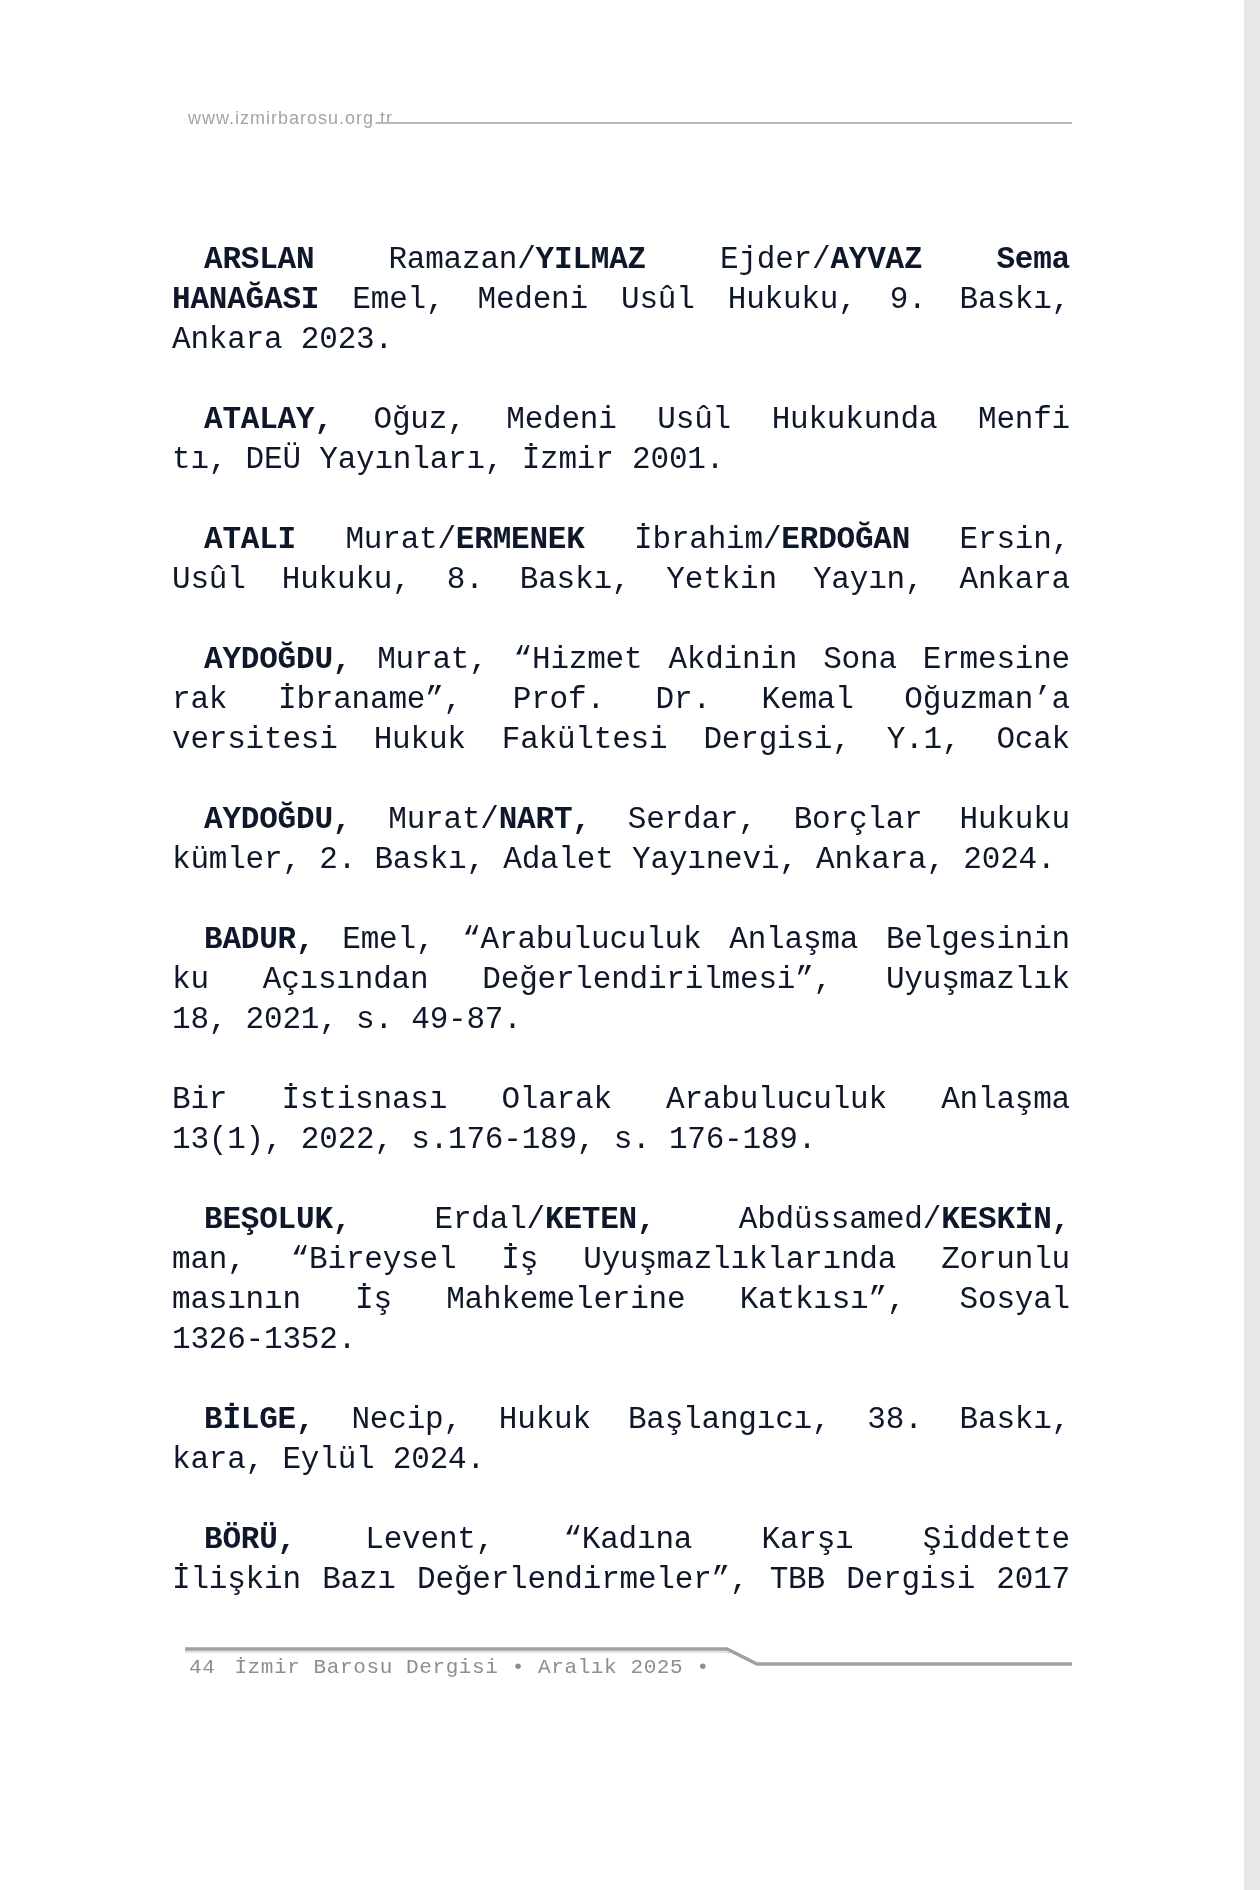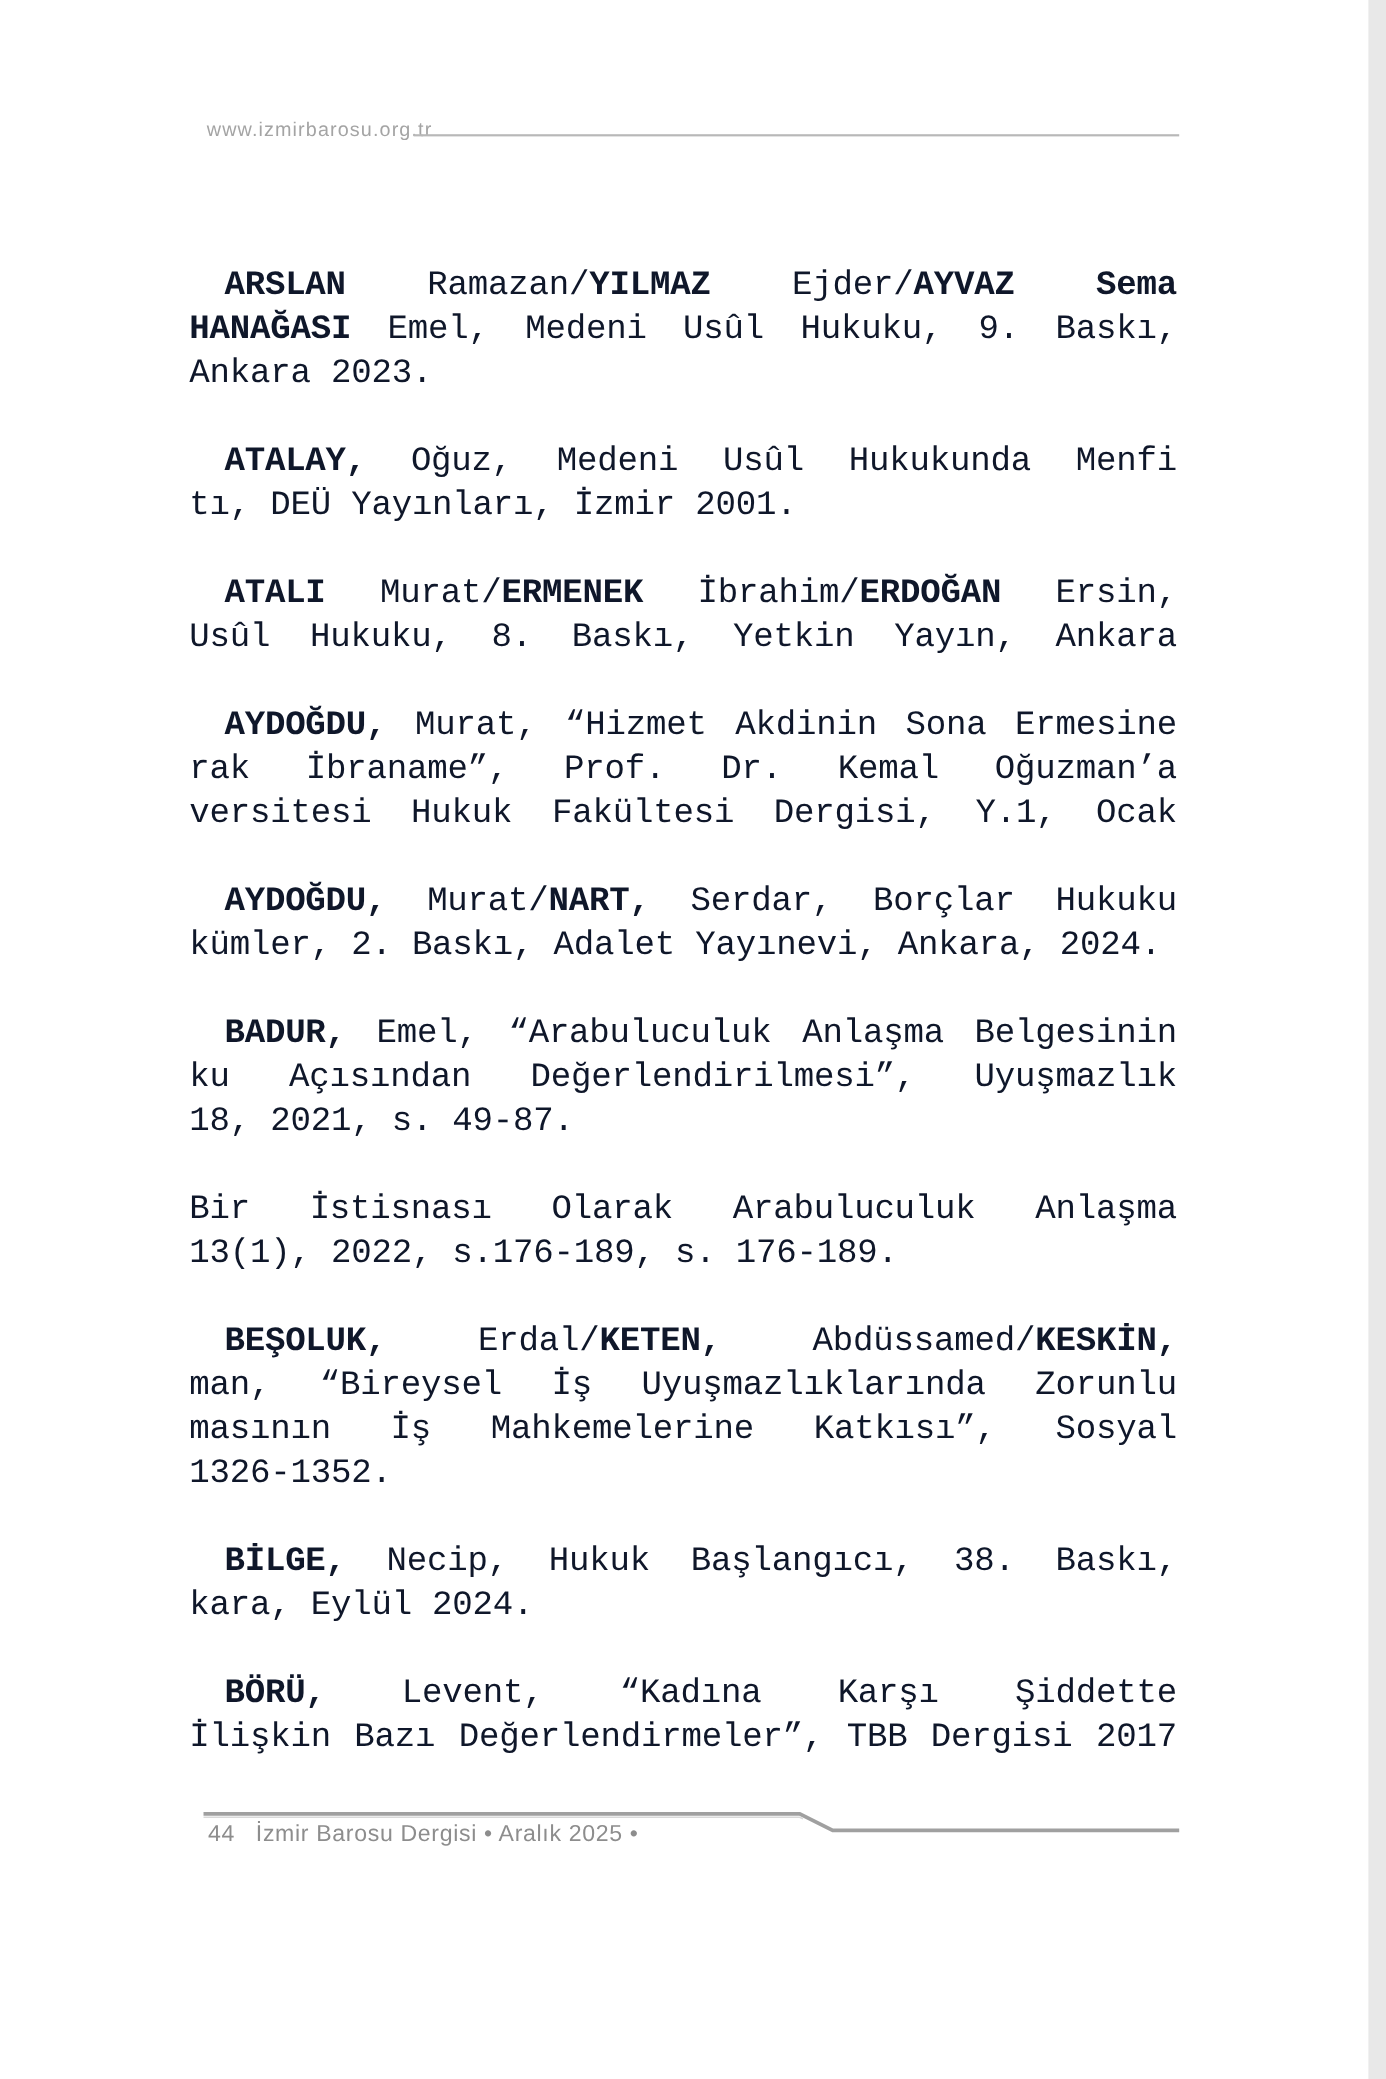--- a/index.html
+++ b/index.html
@@ -30,21 +30,21 @@
     text-align:justify; text-align-last:justify;
     overflow:hidden;
   }
   .bline.first { padding-left:32px; }
   .bline.last { text-align-last:left; }
   .bline .b { font-weight:bold; }
   
   .footer-rule-svg { position:absolute; left:0; top:1640px; }
   .footer-text {
     position:absolute; left:189px; top:1656px;
-    font-family:Liberation Sans, sans-serif;
+    font-family:Liberation Mono, monospace;
     font-size:21px; color:#8d8d8d; letter-spacing:0.6px;
   }
   .footer-text .pagenum { margin-right:19px; }
 </style>
 </head>
 <body>
 
 <div class="page">
 
   <div class="header-url">www.izmirbarosu.org.tr</div>

